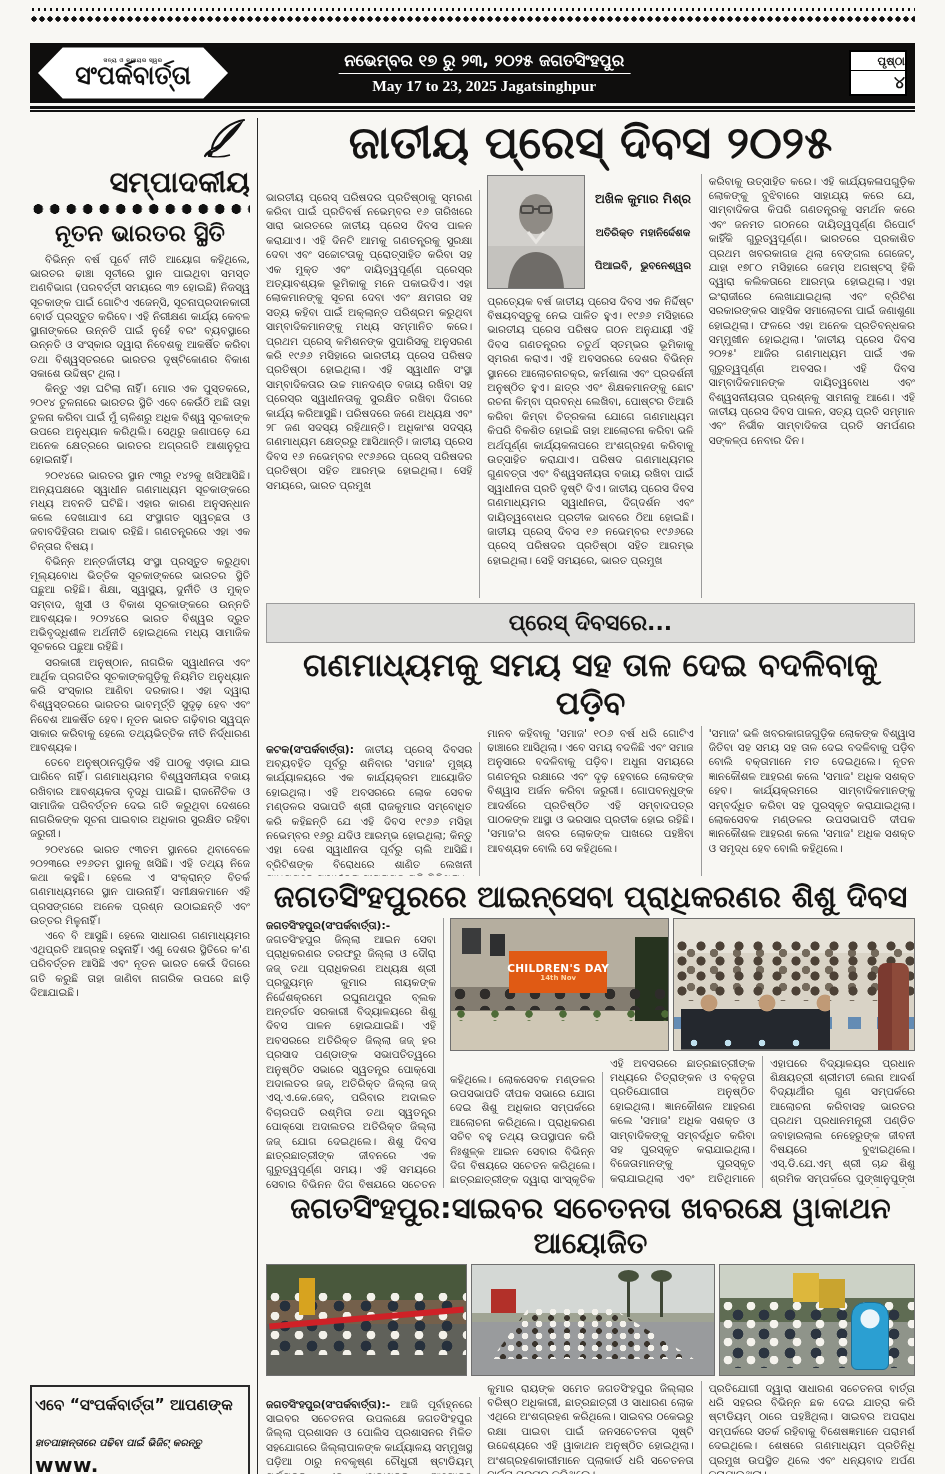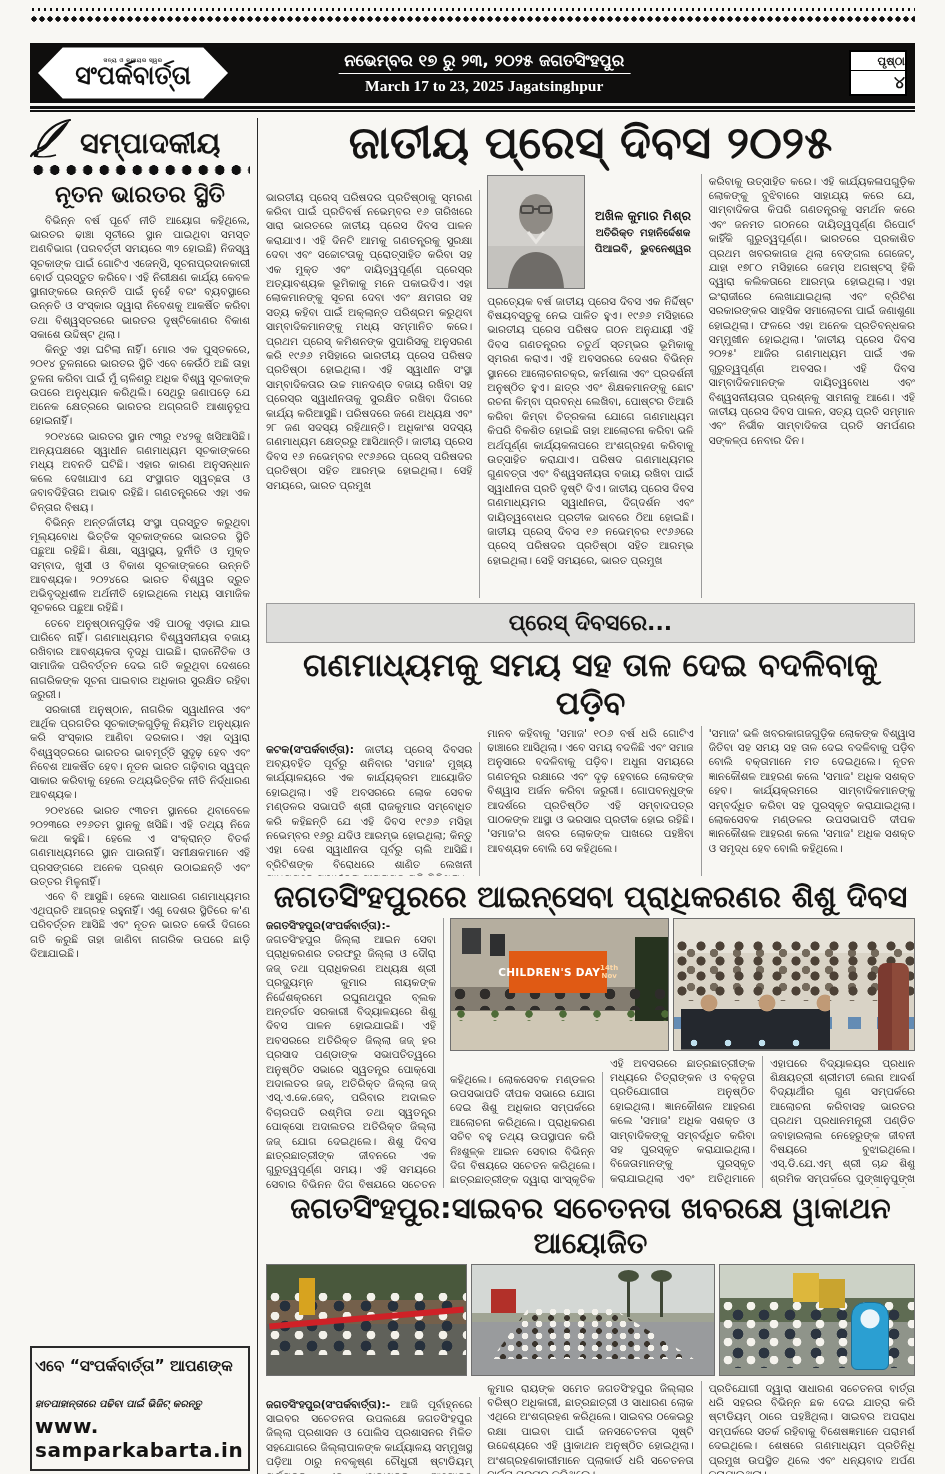--- a/index.html
+++ b/index.html
@@ -26,21 +26,21 @@
   .pagebox{margin-left:auto;width:54px;background:#fff;border:2px solid #000;text-align:right;}
   .pagebox .pb-label{font-size:11.5px;font-weight:800;padding:2px 0;border-bottom:1.5px solid #000;}
   .pagebox .pb-num{font-size:17px;font-weight:800;padding:1px 0 2px;}
   .rule-double{height:7px;margin:3px 30px 0;
     background:linear-gradient(#111 0 3px,transparent 3px 4.5px,#111 4.5px 6px,transparent 6px 100%);}
   
   .content{display:flex;margin:5px 30px 0;}
   .edcol{width:228px;flex:0 0 228px;border-right:1.6px solid #2a2a2a;padding-right:7px;box-sizing:border-box;}
   .maincol{flex:1;padding-left:8px;min-width:0;}
   
-  .ed-head{display:flex;align-items:flex-end;gap:4px;}
+  .ed-head{display:flex;align-items:flex-end;gap:4px;flex-direction:column;}
   .quill{width:46px;height:40px;flex:0 0 46px;}
   .ed-title{font-size:29px;font-weight:900;line-height:1;}
   .ed-dots{height:14px;margin:5px 0 2px;
     background:radial-gradient(circle 5px,#111 4.6px,transparent 5px);
     background-size:16.5px 14px;background-repeat:repeat-x;}
   .ed-headline{font-size:23px;font-weight:900;text-align:center;margin:4px 0 5px;}
   .ed-body{height:1126px;overflow:hidden;font-size:10.6px;line-height:1.345;text-align:justify;}
   .ed-body p{margin:0 0 1px;text-indent:15px;}
   .promo{border:2.5px solid #2a2a2a;margin-top:7px;padding:9px 3px 7px;}
   .promo-l1{font-size:15.5px;font-weight:800;}
@@ -55,39 +55,39 @@
   .cols{display:flex;overflow:hidden;}
   .ncol{flex:1;padding:0 7px;font-size:10.6px;line-height:1.36;text-align:justify;border-right:1px solid #9a9a9a;min-width:0;}
   .ncol:first-child{padding-left:0;margin-top:16px;}
   .ncol:last-child{border-right:none;padding-right:0;}
   .art1{height:424px;}
   .art2{height:150px;}
   .dateline{font-weight:800;}
   
   .author-card{display:flex;gap:7px;margin:1px 0 5px;}
   .portrait{width:96px;height:112px;flex:0 0 96px;border:1px solid #777;background:#d8d6d2;}
-  .credit{flex:1;display:flex;flex-direction:column;justify-content:center;text-align:center;}
+  .credit{flex:1;display:flex;flex-direction:column;justify-content:center;text-align:center;gap:17px;}
   .credit .nm{font-size:12.5px;font-weight:900;}
   .credit .rl,.credit .og{font-size:10.3px;font-weight:700;margin-top:2px;font-family:Liberation Mono, monospace;}
   .banner{height:38px;margin:5px 0 3px;background:#dddddb;border:1px solid #9b9b9b;
     display:flex;align-items:center;justify-content:center;font-size:22px;font-weight:800;}
   
   .art3{display:flex;height:270px;overflow:hidden;margin-top:2px;}
   .cd-left{flex:0 0 178px;width:178px;padding-right:7px;border-right:1px solid #9a9a9a;
     font-size:10.6px;line-height:1.36;text-align:justify;box-sizing:border-box;}
   .cd-right{flex:1;padding-left:6px;display:flex;flex-direction:column;min-width:0;}
   .cd-photos{display:flex;gap:4px;height:133px;}
   .photo{position:relative;overflow:hidden;border:1px solid #6f6f6f;box-sizing:border-box;}
   .cd-below{display:flex;flex:1;margin-top:5px;overflow:hidden;}
   
   .ph-dais{flex:0 0 47%;background:linear-gradient(180deg,#b5ae9f 0 52%,#837c70 52% 70%,#cfc7b5 70% 100%);}
   .ph-dais .frames{position:absolute;left:5%;top:7%;width:9%;height:20%;background:#3a3b3c;box-shadow:26px 4px 0 -2px #2e2f30;}
   .ph-dais .shelf{position:absolute;right:0;top:14%;width:15%;height:64%;background:#26331f;}
   .ph-dais .cdband{position:absolute;left:27%;top:25%;width:45%;height:32%;background:#e05a14;
-    display:flex;flex-direction:row;align-items:center;justify-content:center;color:#fff;}
+    display:flex;flex-direction:column;align-items:center;justify-content:center;color:#fff;}
   .ph-dais .cdband .t1{font-size:10.5px;font-weight:900;letter-spacing:.3px;white-space:nowrap;}
   .ph-dais .cdband .t2{font-size:7px;font-weight:700;color:#ffd9a8;text-align:center;}
   .ph-dais .people{position:absolute;left:0;top:53%;width:100%;height:17%;
     background:radial-gradient(circle at 9px 6px,#2e2c2a 5px,transparent 5.6px);background-size:25px 17px;}
   .ph-dais .flowers{position:absolute;left:0;top:70%;width:100%;height:8%;
     background:radial-gradient(circle at 10px 4px,#4d6b37 3.4px,transparent 4px);background-size:34px 10px;}
   .ph-room{flex:1;background:linear-gradient(180deg,#e6e2d8 0 26%,#d9d3c6 26% 100%);}
   .ph-room .crowd{position:absolute;left:0;top:17%;width:100%;height:46%;
     background:radial-gradient(circle at 8px 5px,#4c4136 4.2px,transparent 4.9px),
                radial-gradient(circle at 17px 12px,#746a5c 3.8px,transparent 4.5px);
@@ -141,21 +141,21 @@
   <div class="dots-fine"></div>
   <div class="dots-bold"></div>
 
   <div class="masthead">
     <div class="logo-hex">
       <div class="logo-tagline">ସତ୍ୟ ଓ ନ୍ୟାୟର ସ୍ୱର</div>
       <div class="logo-text">ସଂପର୍କବାର୍ତ୍ତା</div>
     </div>
     <div class="mast-center">
       <div class="mast-odia">ନଭେମ୍ବର ୧୭ ରୁ ୨୩, ୨୦୨୫ ଜଗତସିଂହପୁର</div>
-      <div class="mast-eng">March 17 to 23, 2025  Jagatsinghpur</div>
+      <div class="mast-eng">May 17 to 23, 2025  Jagatsinghpur</div>
     </div>
     <div class="pagebox">
       <div class="pb-label">ପୃଷ୍ଠା</div>
       <div class="pb-num">୪</div>
     </div>
   </div>
   <div class="rule-double"></div>
 
   <div class="content">
 
@@ -170,22 +170,22 @@
         </span>
         <span class="ed-title">ସମ୍ପାଦକୀୟ</span>
       </div>
       <div class="ed-dots"></div>
       <div class="ed-headline">ନୂତନ ଭାରତର ସ୍ଥିତି</div>
       <div class="ed-body">
         <p>ବିଭିନ୍ନ ବର୍ଷ ପୂର୍ବେ ନୀତି ଆୟୋଗ କହିଥିଲେ, ଭାରତର ଢାଞ୍ଚା ସୂଚୀରେ ସ୍ଥାନ ପାଇଥିବା ସମସ୍ତ ଅଣବିଭାଗ (ପରବର୍ତ୍ତୀ ସମୟରେ ୩୨ ହୋଇଛି) ନିଜସ୍ୱ ସୂଚକାଙ୍କ ପାଇଁ ଗୋଟିଏ ଏଜେନ୍ସି, ସୂଚନାପ୍ରଦାନକାରୀ ବୋର୍ଡ ପ୍ରସ୍ତୁତ କରିବେ। ଏହି ନିରୀକ୍ଷଣ କାର୍ଯ୍ୟ କେବଳ ସ୍ଥାନାଙ୍କରେ ଉନ୍ନତି ପାଇଁ ନୁହେଁ ବରଂ ବ୍ୟବସ୍ଥାରେ ଉନ୍ନତି ଓ ସଂସ୍କାର ଦ୍ୱାରା ନିବେଶକୁ ଆକର୍ଷିତ କରିବା ତଥା ବିଶ୍ୱସ୍ତରରେ ଭାରତର ଦୃଷ୍ଟିକୋଣର ବିକାଶ ସକାଶେ ଉଦ୍ଦିଷ୍ଟ ଥିଲା।</p>
         <p>କିନ୍ତୁ ଏହା ଘଟିଲା ନାହିଁ। ମୋର ଏକ ପୁସ୍ତକରେ, ୨୦୧୪ ତୁଳନାରେ ଭାରତର ସ୍ଥିତି ଏବେ କେଉଁଠି ଅଛି ତାହା ତୁଳନା କରିବା ପାଇଁ ମୁଁ ଚାଳିଶରୁ ଅଧିକ ବିଶ୍ୱ ସୂଚକାଙ୍କ ଉପରେ ଅନୁଧ୍ୟାନ କରିଥିଲି। ସେଥିରୁ ଜଣାପଡ଼େ ଯେ ଅନେକ କ୍ଷେତ୍ରରେ ଭାରତର ଅଗ୍ରଗତି ଆଶାନୁରୂପ ହୋଇନାହିଁ।</p>
         <p>୨୦୧୪ରେ ଭାରତର ସ୍ଥାନ ୯୩ରୁ ୧୪୨କୁ ଖସିଆସିଛି। ଅନ୍ୟପକ୍ଷରେ ସ୍ୱାଧୀନ ଗଣମାଧ୍ୟମ ସୂଚକାଙ୍କରେ ମଧ୍ୟ ଅବନତି ଘଟିଛି। ଏହାର କାରଣ ଅନୁସନ୍ଧାନ କଲେ ଦେଖାଯାଏ ଯେ ସଂସ୍ଥାଗତ ସ୍ୱଚ୍ଛତା ଓ ଜବାବଦିହିତାର ଅଭାବ ରହିଛି। ଗଣତନ୍ତ୍ରରେ ଏହା ଏକ ଚିନ୍ତାର ବିଷୟ।</p>
         <p>ବିଭିନ୍ନ ଅନ୍ତର୍ଜାତୀୟ ସଂସ୍ଥା ପ୍ରସ୍ତୁତ କରୁଥିବା ମୂଲ୍ୟବୋଧ ଭିତ୍ତିକ ସୂଚକାଙ୍କରେ ଭାରତର ସ୍ଥିତି ପଛୁଆ ରହିଛି। ଶିକ୍ଷା, ସ୍ୱାସ୍ଥ୍ୟ, ଦୁର୍ନୀତି ଓ ମୁକ୍ତ ସମ୍ବାଦ, ଖୁସୀ ଓ ବିକାଶ ସୂଚକାଙ୍କରେ ଉନ୍ନତି ଆବଶ୍ୟକ। ୨୦୨୪ରେ ଭାରତ ବିଶ୍ୱର ଦ୍ରୁତ ଅଭିବୃଦ୍ଧିଶୀଳ ଅର୍ଥନୀତି ହୋଇଥିଲେ ମଧ୍ୟ ସାମାଜିକ ସୂଚକରେ ପଛୁଆ ରହିଛି।</p>
+        <p>ସରକାରୀ ଅନୁଷ୍ଠାନ, ନାଗରିକ ସ୍ୱାଧୀନତା ଏବଂ ଆର୍ଥିକ ପ୍ରଗତିର ସୂଚକାଙ୍କଗୁଡ଼ିକୁ ନିୟମିତ ଅନୁଧ୍ୟାନ କରି ସଂସ୍କାର ଆଣିବା ଦରକାର। ଏହା ଦ୍ୱାରା ବିଶ୍ୱସ୍ତରରେ ଭାରତର ଭାବମୂର୍ତ୍ତି ସୁଦୃଢ଼ ହେବ ଏବଂ ନିବେଶ ଆକର୍ଷିତ ହେବ। ନୂତନ ଭାରତ ଗଢ଼ିବାର ସ୍ୱପ୍ନ ସାକାର କରିବାକୁ ହେଲେ ତଥ୍ୟଭିତ୍ତିକ ନୀତି ନିର୍ଦ୍ଧାରଣ ଆବଶ୍ୟକ।</p>
         <p>ତେବେ ଅନୁଷ୍ଠାନଗୁଡ଼ିକ ଏହି ପାଠକୁ ଏଡ଼ାଇ ଯାଇ ପାରିବେ ନାହିଁ। ଗଣମାଧ୍ୟମର ବିଶ୍ୱସନୀୟତା ବଜାୟ ରଖିବାର ଆବଶ୍ୟକତା ବୃଦ୍ଧି ପାଇଛି। ରାଜନୈତିକ ଓ ସାମାଜିକ ପରିବର୍ତ୍ତନ ଦେଇ ଗତି କରୁଥିବା ଦେଶରେ ନାଗରିକଙ୍କ ସୂଚନା ପାଇବାର ଅଧିକାର ସୁରକ୍ଷିତ ରହିବା ଜରୁରୀ।</p>
-        <p>ସରକାରୀ ଅନୁଷ୍ଠାନ, ନାଗରିକ ସ୍ୱାଧୀନତା ଏବଂ ଆର୍ଥିକ ପ୍ରଗତିର ସୂଚକାଙ୍କଗୁଡ଼ିକୁ ନିୟମିତ ଅନୁଧ୍ୟାନ କରି ସଂସ୍କାର ଆଣିବା ଦରକାର। ଏହା ଦ୍ୱାରା ବିଶ୍ୱସ୍ତରରେ ଭାରତର ଭାବମୂର୍ତ୍ତି ସୁଦୃଢ଼ ହେବ ଏବଂ ନିବେଶ ଆକର୍ଷିତ ହେବ। ନୂତନ ଭାରତ ଗଢ଼ିବାର ସ୍ୱପ୍ନ ସାକାର କରିବାକୁ ହେଲେ ତଥ୍ୟଭିତ୍ତିକ ନୀତି ନିର୍ଦ୍ଧାରଣ ଆବଶ୍ୟକ।</p>
         <p>୨୦୧୪ରେ ଭାରତ ୯୩ତମ ସ୍ଥାନରେ ଥିବାବେଳେ ୨୦୨୩ରେ ୧୨୬ତମ ସ୍ଥାନକୁ ଖସିଛି। ଏହି ତଥ୍ୟ ନିଜେ କଥା କହୁଛି। ହେଲେ ଏ ସଂକ୍ରାନ୍ତ ବିତର୍କ ଗଣମାଧ୍ୟମରେ ସ୍ଥାନ ପାଉନାହିଁ। ସମୀକ୍ଷକମାନେ ଏହି ପ୍ରସଙ୍ଗରେ ଅନେକ ପ୍ରଶ୍ନ ଉଠାଇଛନ୍ତି ଏବଂ ଉତ୍ତର ମିଳୁନାହିଁ।</p>
         <p>ଏବେ ବି ଆସୁଛି। ହେଲେ ସାଧାରଣ ଗଣମାଧ୍ୟମର ଏଥିପ୍ରତି ଆଗ୍ରହ ରହୁନାହିଁ। ଏଣୁ ଦେଶର ସ୍ଥିତିରେ କ'ଣ ପରିବର୍ତ୍ତନ ଆସିଛି ଏବଂ ନୂତନ ଭାରତ କେଉଁ ଦିଗରେ ଗତି କରୁଛି ତାହା ଜାଣିବା ନାଗରିକ ଉପରେ ଛାଡ଼ି ଦିଆଯାଇଛି।</p>
       </div>
       <div class="promo">
         <div class="promo-l1">ଏବେ “ସଂପର୍କବାର୍ତ୍ତା” ଆପଣଙ୍କ</div>
         <div class="promo-l2">ହାତପାହାନ୍ତାରେ ପଢିବା ପାଇଁ ଭିଜିଟ୍ କରନ୍ତୁ</div>
         <div class="promo-url">www. samparkabarta.in</div>
       </div>
       <div class="bottom-bar"></div>
     </div>

